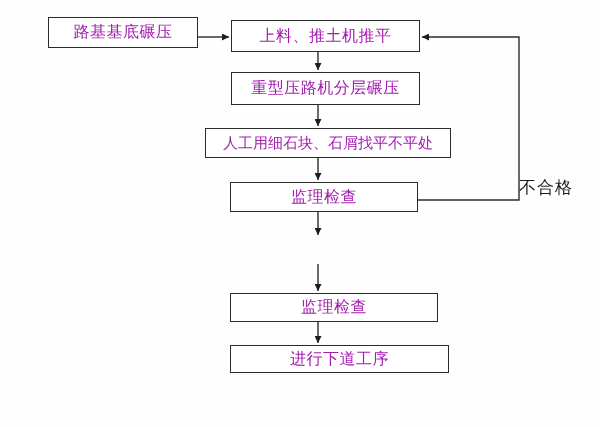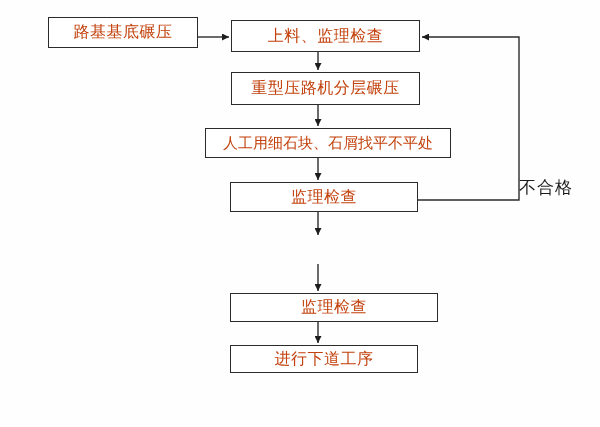--- a/index.html
+++ b/index.html
@@ -23,33 +23,33 @@
   }
   .node {
     position: absolute;
     box-sizing: border-box;
     border: 1.5px solid #2b2b2b;
     background: #ffffff;
     display: flex;
     align-items: center;
     justify-content: center;
     font-size: 16px;
-    color: #c2410c;
+    color: #a21caf;
     letter-spacing: 0.5px;
     white-space: nowrap;
     z-index: 2;
   }
   #node-start     { left: 48px;  top: 17px;  width: 150px; height: 31px; }
   #node-feed      { left: 231px; top: 20px;  width: 189px; height: 32px; }
   #node-roller    { left: 231px; top: 72px;  width: 189px; height: 33px; justify-content: center; }
   #node-manual    { left: 205px; top: 128px; width: 246px; height: 30px; font-size: 15px; letter-spacing: 0; font-family: Liberation Serif, serif; }
   #node-test      { left: 230px; top: 182px; width: 188px; height: 30px; }
   #node-report    { left: 230px; top: 237px; width: 188px; height: 27px; }
   #node-supervise { left: 230px; top: 293px; width: 208px; height: 29px; }
-  #node-next      { left: 230px; top: 345px; width: 188px; height: 28px; }
+  #node-next      { left: 230px; top: 345px; width: 219px; height: 28px; }
   svg.connectors {
     position: absolute;
     left: 0; top: 0;
     width: 600px;
     height: 427px;
     z-index: 1;
   }
   .edge {
     stroke: #2b2b2b;
     stroke-width: 1.4;
@@ -95,21 +95,21 @@
     <path class="edge" d="M318,264 V291" marker-end="url(#ah)"></path>
     <path class="edge" d="M318,322 V343" marker-end="url(#ah)"></path>
     <path class="edge" d="M418,200 H519 V37 H422" marker-end="url(#ah)"></path>
   </svg>
 
   <div class="node" id="node-start">
     <span>路基基底碾压</span>
   </div>
 
   <div class="node" id="node-feed">
-    <span>上料、监理检查</span>
+    <span>上料、推土机推平</span>
   </div>
 
   <div class="node" id="node-roller">
     <span>重型压路机分层碾压</span>
   </div>
 
   <div class="node" id="node-manual">
     <span>人工用细石块、石屑找平不平处</span>
   </div>
 

